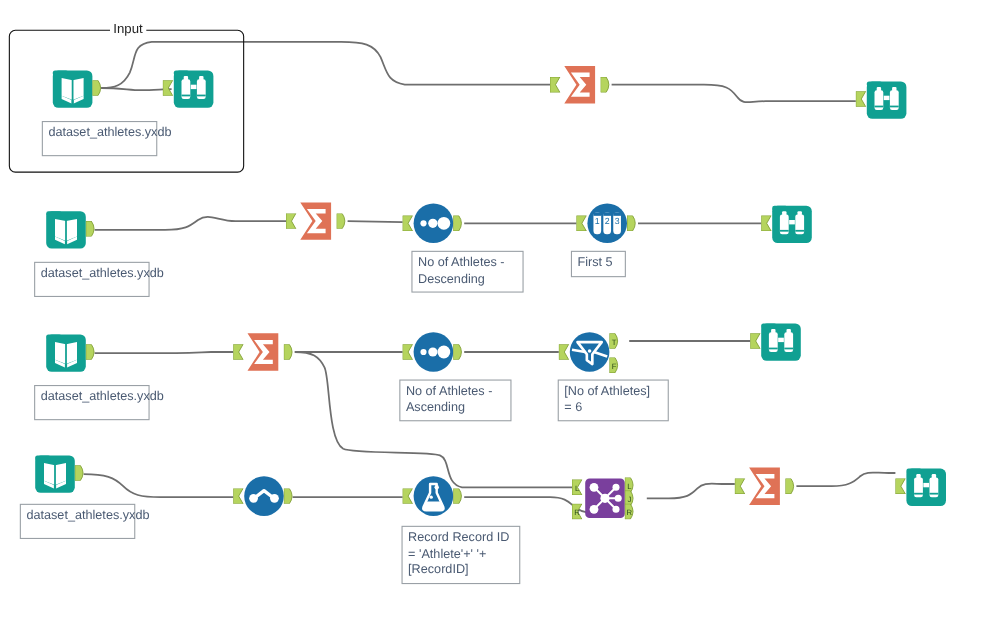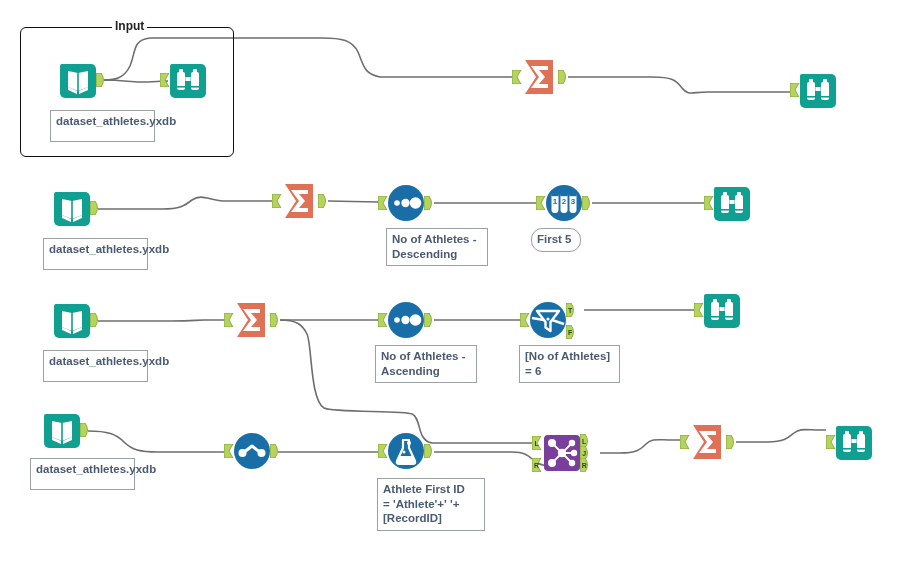--- a/index.html
+++ b/index.html
@@ -1,19 +1,19 @@
 <!DOCTYPE html>
 <html><head>
 <meta charset="utf-8">
 <style>
   html,body{margin:0;padding:0;background:#ffffff;}
   body{width:911px;height:581px;position:relative;overflow:hidden;
        font-family:"Liberation Sans","DejaVu Sans",sans-serif;}
 
-  #canvas{position:absolute;left:12px;top:0;width:880px;height:581px;font-weight:bold;}
+  #canvas{position:absolute;left:0;top:0;width:880px;height:581px;}
 
   
   .container-box{position:absolute;border:1.5px solid #111;border-radius:6px;
       background:transparent;box-sizing:border-box;}
   .container-title{position:absolute;font-size:12px;color:#222;background:#fff;
       padding:0 3px;white-space:nowrap;}
 
   
   .node{position:absolute;width:40px;height:40px;box-sizing:border-box;}
   .node .glyph{position:absolute;left:0;top:0;width:40px;height:40px;}
@@ -199,21 +199,21 @@
           <svg width="10" height="14" viewBox="0 0 10 14">
             <path d="M0 0 L9 0 L5 7 L9 14 L0 14 Z" fill="#b5d45e" stroke="#7f9e33" stroke-width="0.8"></path>
           </svg>
         </div>
         <div class="anchor" style="left: 38px; top: 13px;">
           <svg width="10" height="14" viewBox="0 0 10 14">
             <path d="M0 0 L5 0 Q10 7 5 14 L0 14 Z" fill="#b5d45e" stroke="#7f9e33" stroke-width="0.8"></path>
           </svg>
         </div>
       </div>
-      <div class="nodelabel" style="left: 519px; top: 228px; width: 50px; min-height: 20px; border-radius: 11px;">First 5</div>
+      <div class="nodelabel" style="left: 519px; top: 228px; width: 50px; min-height: 20px;">First 5</div>
       <div class="node" style="left: 700px; top: 183px;">
         <svg class="glyph" viewBox="0 0 40 40" xmlns="http://www.w3.org/2000/svg">
           <rect x="2" y="4" width="36" height="34" rx="5" fill="#10a092"></rect>
           <rect x="2" y="4" width="14" height="5" rx="2" fill="#10a092"></rect>
           <rect x="9" y="12" width="8" height="18" rx="2" fill="#ffffff"></rect>
           <rect x="23" y="12" width="8" height="18" rx="2" fill="#ffffff"></rect>
           <rect x="17.4" y="17" width="5.2" height="4" fill="#ffffff"></rect>
           <rect x="11" y="9" width="4" height="4" rx="1" fill="#ffffff"></rect>
           <rect x="25" y="9" width="4" height="4" rx="1" fill="#ffffff"></rect>
           <rect x="9" y="26" width="8" height="1.6" fill="#10a092"></rect>
@@ -371,21 +371,21 @@
           <svg width="10" height="14" viewBox="0 0 10 14">
             <path d="M0 0 L9 0 L5 7 L9 14 L0 14 Z" fill="#b5d45e" stroke="#7f9e33" stroke-width="0.8"></path>
           </svg>
         </div>
         <div class="anchor" style="left: 38px; top: 13px;">
           <svg width="10" height="14" viewBox="0 0 10 14">
             <path d="M0 0 L5 0 Q10 7 5 14 L0 14 Z" fill="#b5d45e" stroke="#7f9e33" stroke-width="0.8"></path>
           </svg>
         </div>
       </div>
-      <div class="nodelabel" style="left: 365px; top: 478px; width: 108px; min-height: 50px;">Athlete First ID
+      <div class="nodelabel" style="left: 365px; top: 478px; width: 108px; min-height: 50px;">Record Record ID
 = 'Athlete'+' '+
 [RecordID]</div>
       <div class="node" style="left: 530px; top: 433px;">
         <svg class="glyph" viewBox="0 0 40 40" xmlns="http://www.w3.org/2000/svg">
           <rect x="2" y="2" width="36" height="36" rx="4" fill="#7a3f9d"></rect>
           <circle cx="20" cy="20" r="4.2" fill="#ffffff"></circle>
           <circle cx="10" cy="10" r="4" fill="#ffffff"></circle>
           <circle cx="30" cy="10" r="3.2" fill="#ffffff"></circle>
           <circle cx="10" cy="30" r="4" fill="#ffffff"></circle>
           <circle cx="30" cy="30" r="3.2" fill="#ffffff"></circle>

